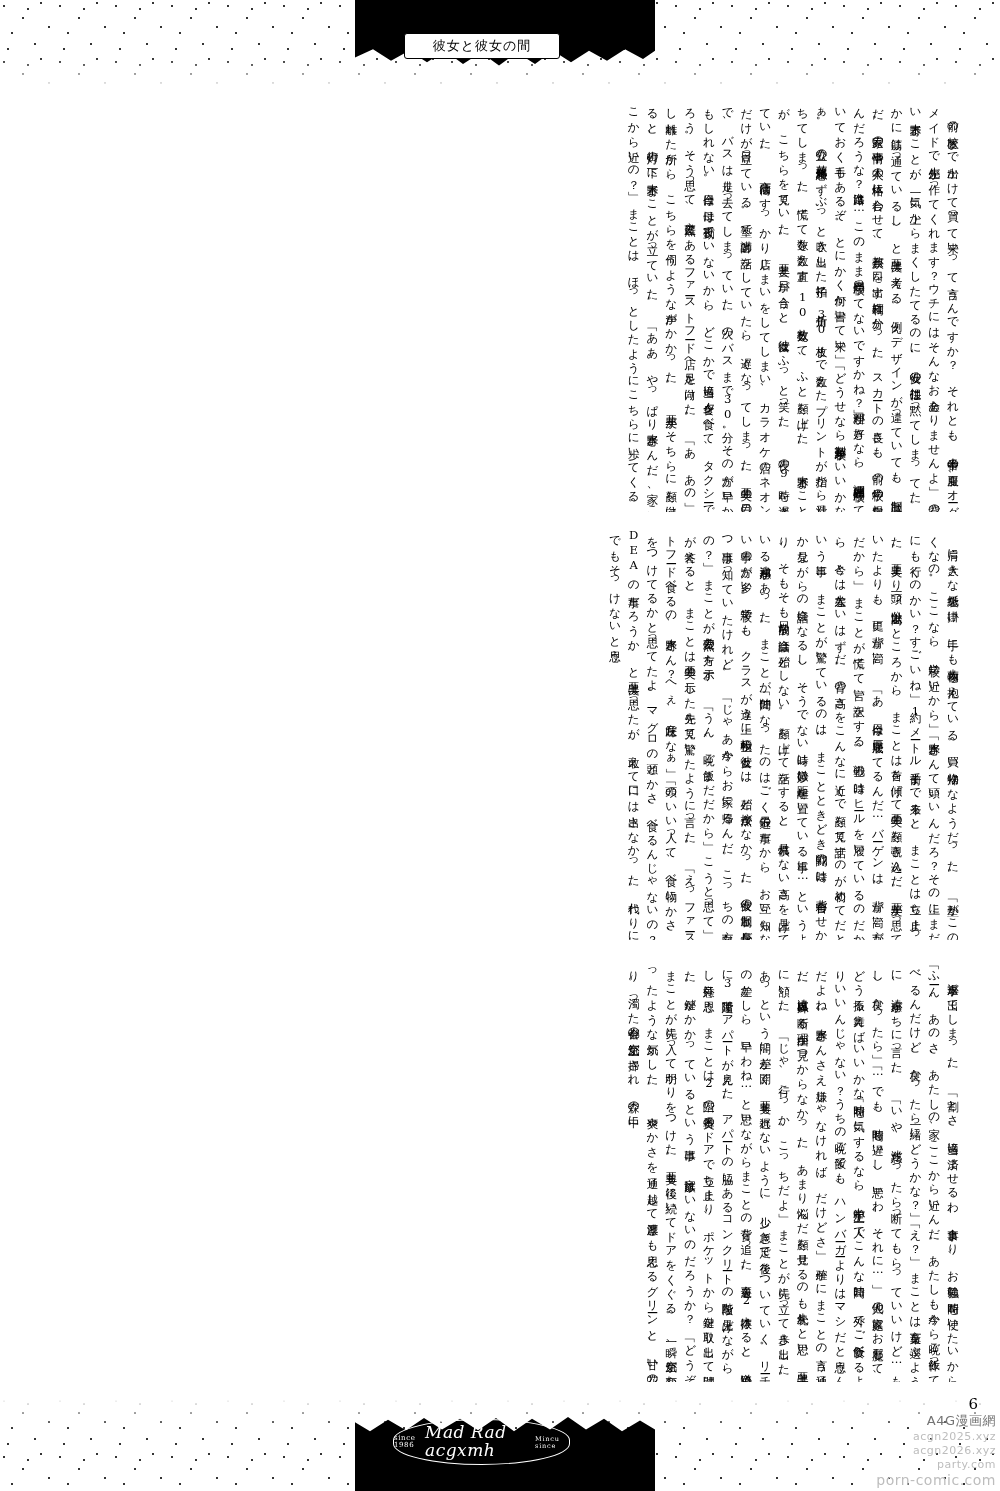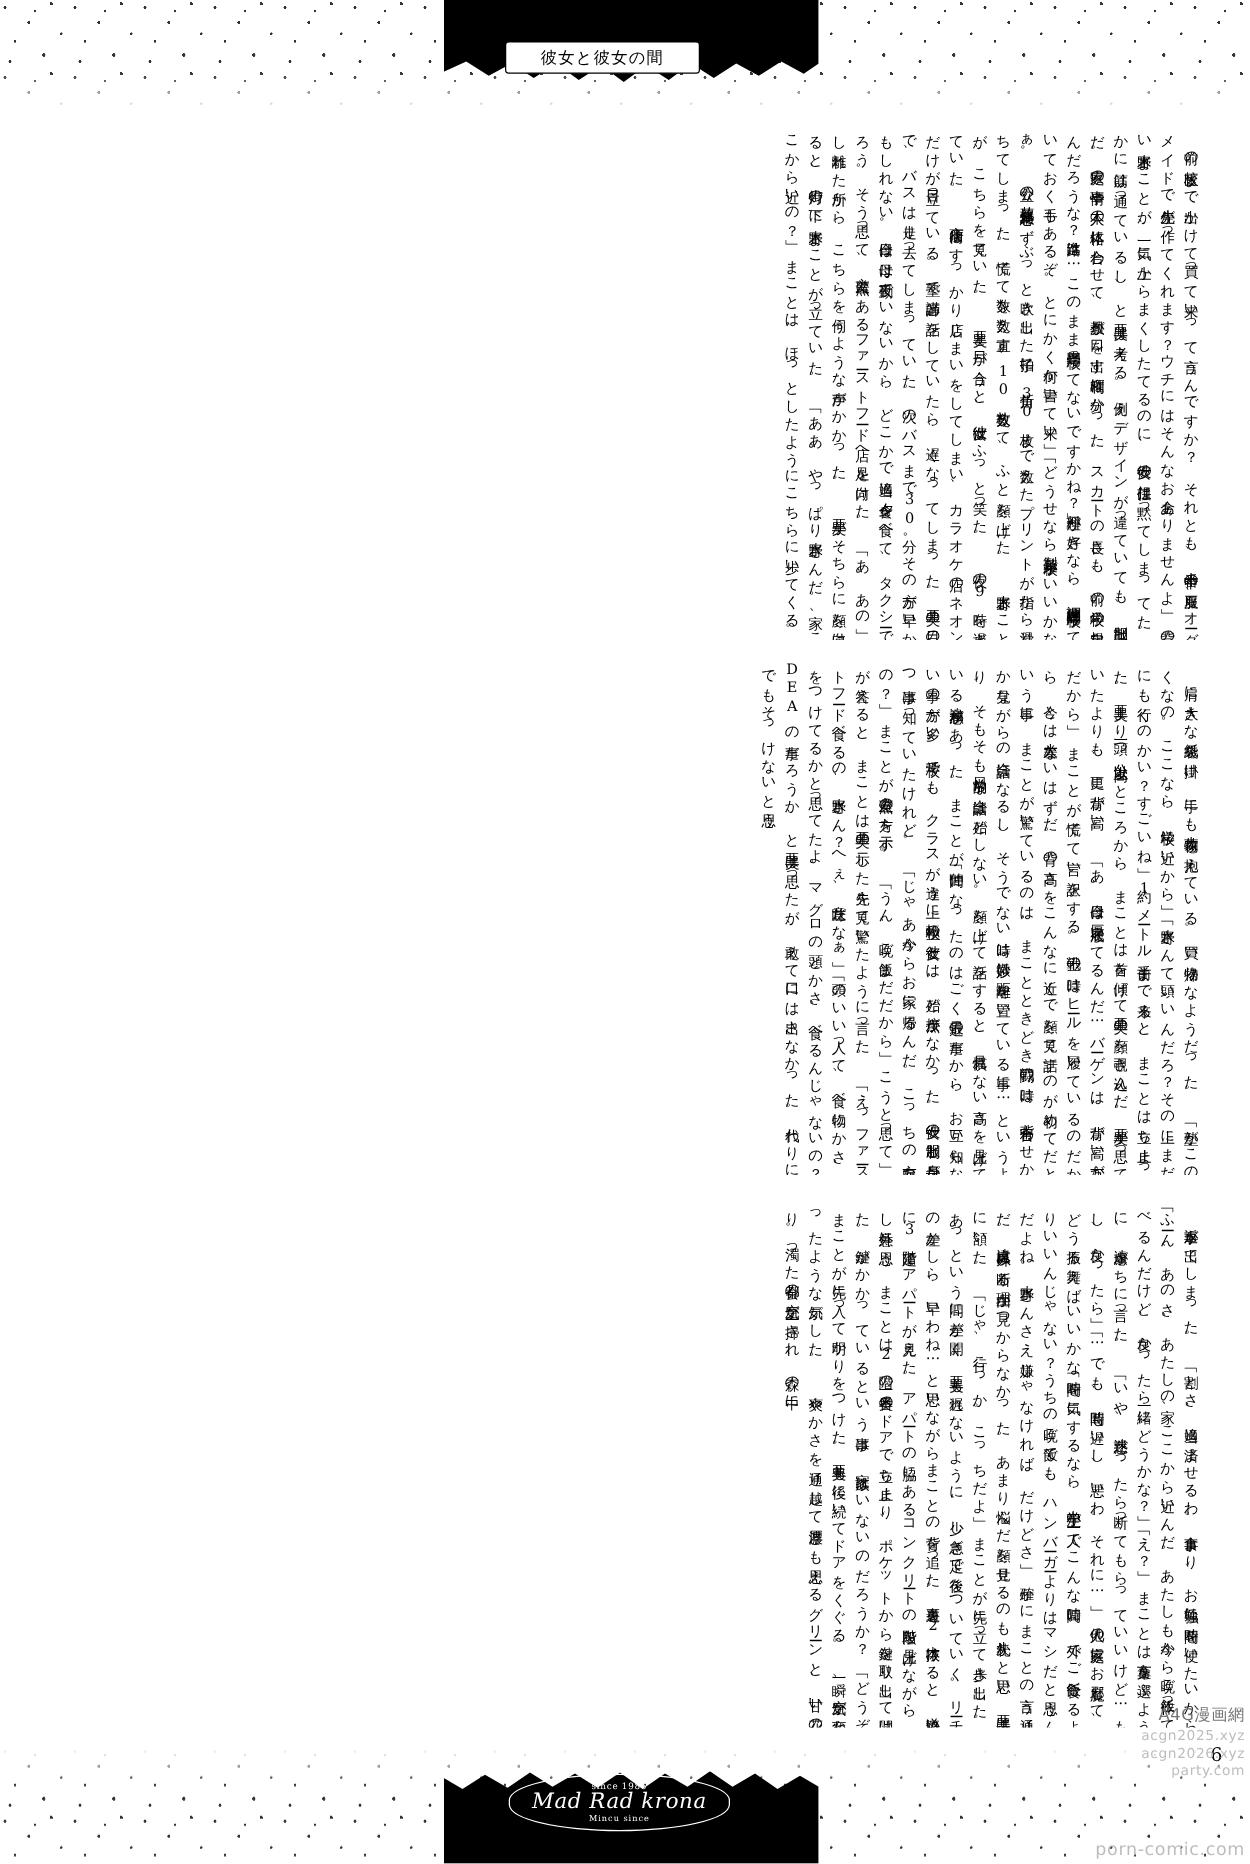--- a/index.html
+++ b/index.html
@@ -101,28 +101,28 @@
     clip-path: polygon(
       0 100%, 100% 100%, 100% 30%,
       95% 20%, 89% 32%, 83% 18%, 77% 30%, 71% 16%, 65% 30%, 59% 18%,
       53% 32%, 47% 17%, 41% 31%, 35% 18%, 29% 30%, 23% 17%, 17% 31%,
       11% 19%, 5% 32%, 0 22%
     );
   }
   .footer-logo {
     position: absolute;
     bottom: 26px;
-    left: 407px;
+    left: 393px;
     width: 175px;
     height: 44px;
     border: 1.6px solid #fff;
     border-radius: 50% / 46%;
     color: #fff;
     display: flex;
-    flex-direction: column;
+    flex-direction: row;
     align-items: center;
     justify-content: center;
     line-height: 1.05;
   }
   .footer-logo .since {
     font-size: 7px;
     letter-spacing: 0.6px;
   }
   .footer-logo .brand {
     font-size: 17px;
@@ -183,21 +183,20 @@
     color: #bdbdbd;
     letter-spacing: 0.5px;
   }
   .watermarks .wm-top {
     font-size: 13px;
     color: #737373;
     margin-bottom: 1px;
   }
   .watermarks .wm-last {
     font-size: 14px;
-    margin-top: 48px;
   }
 </style>
 </head>
 <body>
 
 <div class="page">
 
   <div class="speckle speckle-top"></div>
   <div class="speckle speckle-bottom"></div>
 
@@ -254,21 +253,21 @@
 まことが先に入って明かりをつけた。亜美も後に続いてドアをくぐる。
 一瞬、空気が変わったような気がした。
 爽やかさを通り越して濃厚とも思えるグリーンと、甘い花の香り。濁った都会の空気が一掃され、森の中に</p>
   </div>
 
   <div class="page-number">6</div>
 
   <div class="footer-band"></div>
   <div class="footer-logo">
     <div class="since">since 1986</div>
-    <div class="brand">Mad Rad krona</div>
+    <div class="brand">Mad Rad acgxmh</div>
     <div class="author">Mincu since</div>
   </div>
 
   <div class="watermarks">
     <div class="wm-top">A4G漫画網</div>
     <div>acgn2025.xyz</div>
     <div>acgn2026.xyz</div>
     <div>party.com</div>
     <div class="wm-last">porn-comic.com</div>
   </div>

